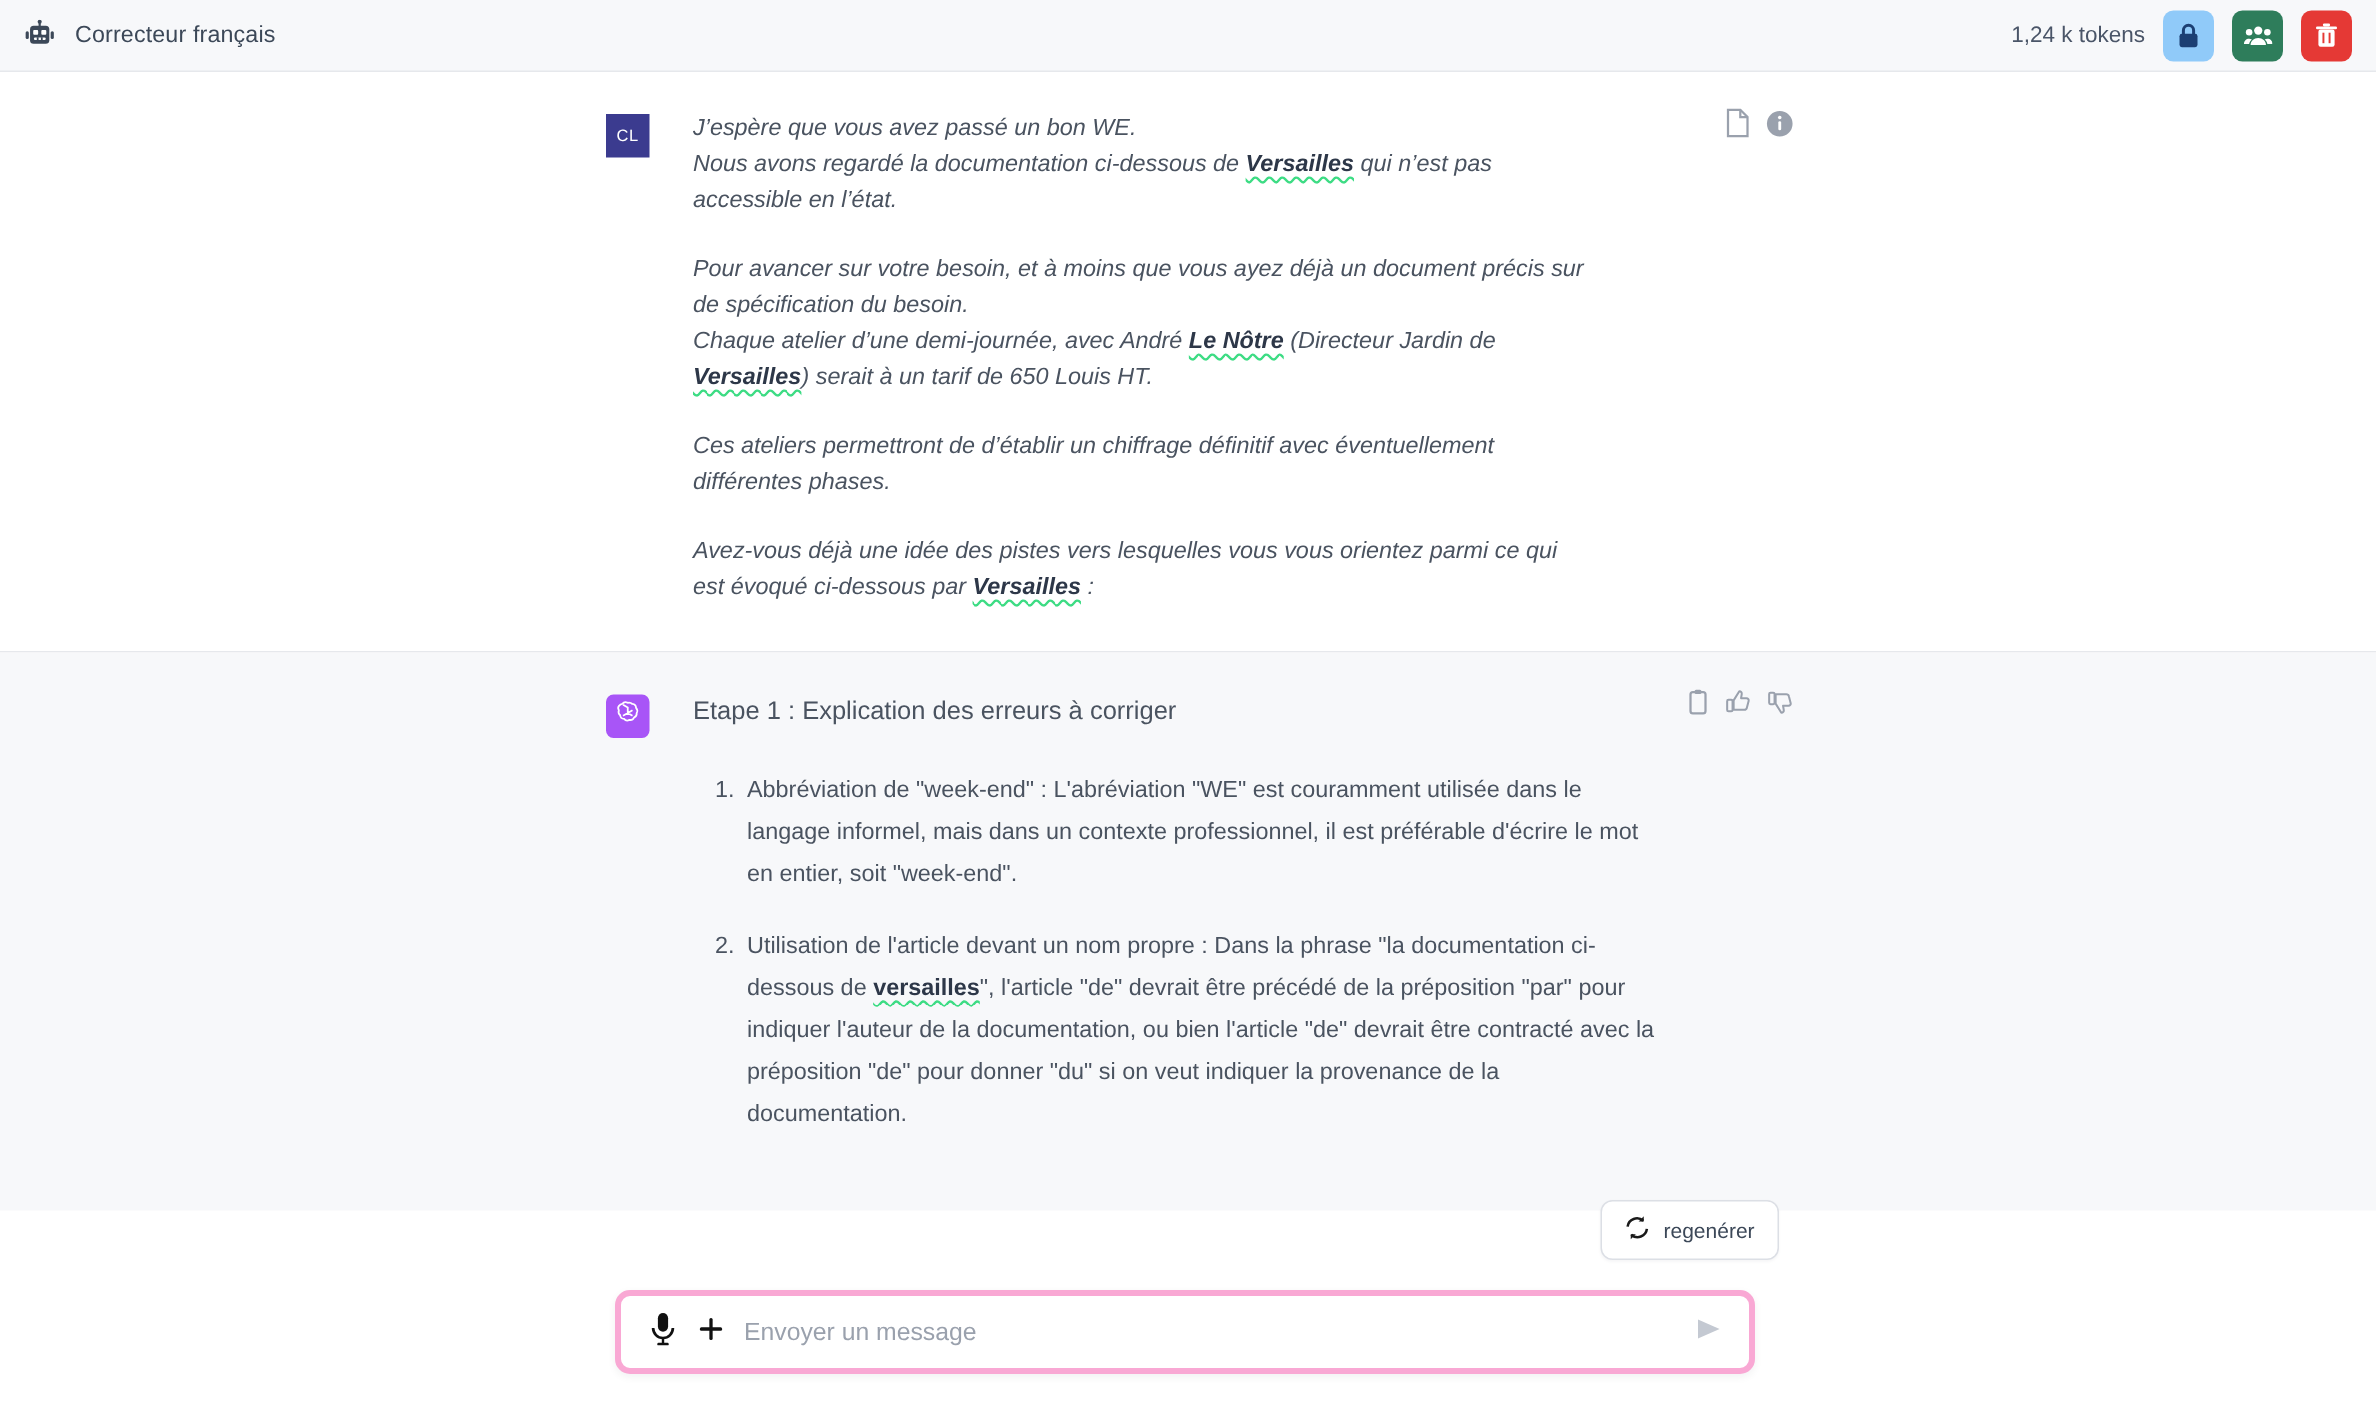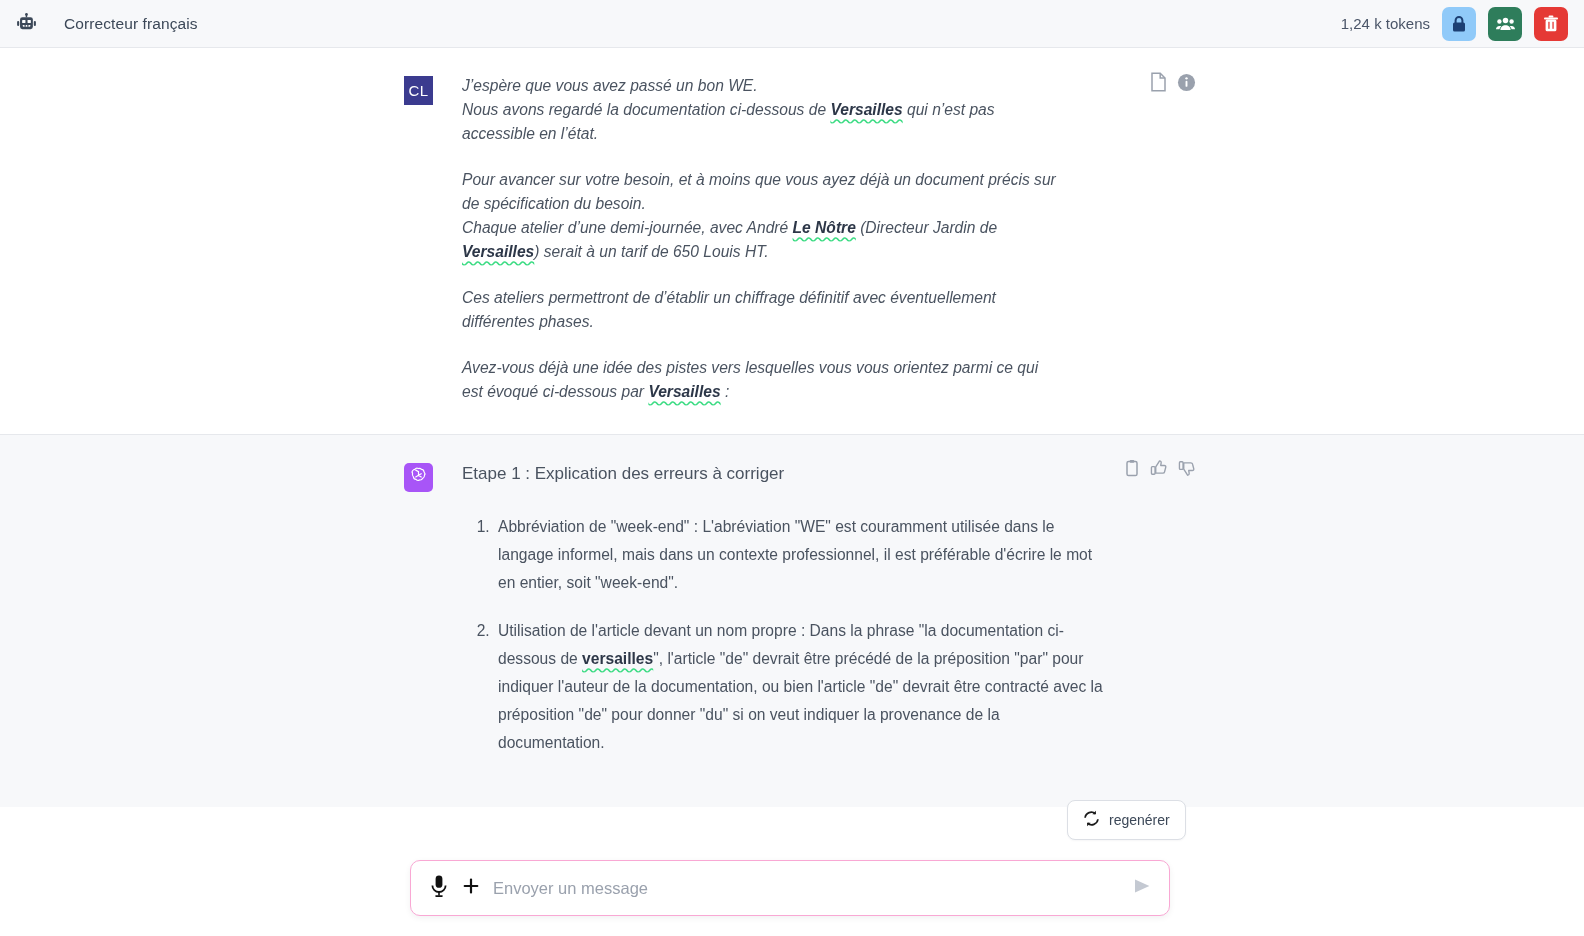--- a/index.html
+++ b/index.html
@@ -12,21 +12,21 @@
   #app { position: relative; width: 1584px; height: 936px; }
 
   
   .header {
     position: absolute; top: 0; left: 0;
     width: 1584px; height: 48px;
     background: #f7f8fa;
     border-bottom: 1px solid #e6e8ec;
     display: flex; align-items: center;
   }
-  .header-left { display: flex; align-items: center; gap: 26px; padding-left: 16px; justify-content: space-between; }
+  .header-left { display: flex; align-items: center; gap: 12px; padding-left: 16px; justify-content: space-between; }
   .robot-icon { width: 22px; height: 22px; display: block; }
   .header-title { font-size: 15.5px; color: #3c4858; letter-spacing: .1px; }
   .header-right {
     margin-left: auto; display: flex; align-items: center; gap: 12px;
     padding-right: 16px;
   }
   .token-count { font-size: 15px; color: #4a5568; }
   .icon-btn {
     width: 34px; height: 34px; border-radius: 7px;
     display: flex; align-items: center; justify-content: center;
@@ -47,21 +47,21 @@
     padding: 26px 0 30px 0;
     display: flex;
   }
   .avatar-col { width: 58px; flex: 0 0 58px; padding-top: 2px; }
   .avatar {
     width: 29px; height: 29px;
     display: flex; align-items: center; justify-content: center;
   }
   .avatar-user {
     background: #3b3b8f; color: #ffffff;
-    font-size: 15px; letter-spacing: .5px;
+    font-size: 11px; letter-spacing: .5px;
   }
   .avatar-assistant { background: #a855f7; border-radius: 5px; }
 
   .body-col { flex: 1 1 auto; min-width: 0; padding-right: 70px; }
 
   .line {
     font-size: 15.6px; line-height: 24px; color: #4a5360;
   }
   .para { margin-bottom: 22px; font-style: italic; }
   .para:last-child { margin-bottom: 0; }
@@ -101,21 +101,21 @@
     border-radius: 8px; padding: 9px 15px;
     font-size: 14px; color: #3c4858; cursor: pointer;
     box-shadow: 0 1px 2px rgba(16,24,40,.04);
   }
 
   
   .composer {
     position: absolute; left: 410px; top: 860px;
     width: 760px; height: 56px;
     background: #ffffff;
-    border: 1px solid #f9a8d4;
+    border: 4px solid #f9a8d4;
     border-radius: 10px;
     display: flex; align-items: center;
     padding: 0 16px 0 18px;
     box-shadow: 0 2px 6px rgba(16,24,40,.06);
   }
   .mic { flex: 0 0 auto; margin-right: 12px; cursor: pointer; }
   .plus { flex: 0 0 auto; margin-right: 12px; cursor: pointer; }
   .composer-input {
     flex: 1 1 auto; border: none; outline: none;
     font-family: "Liberation Sans", sans-serif;

